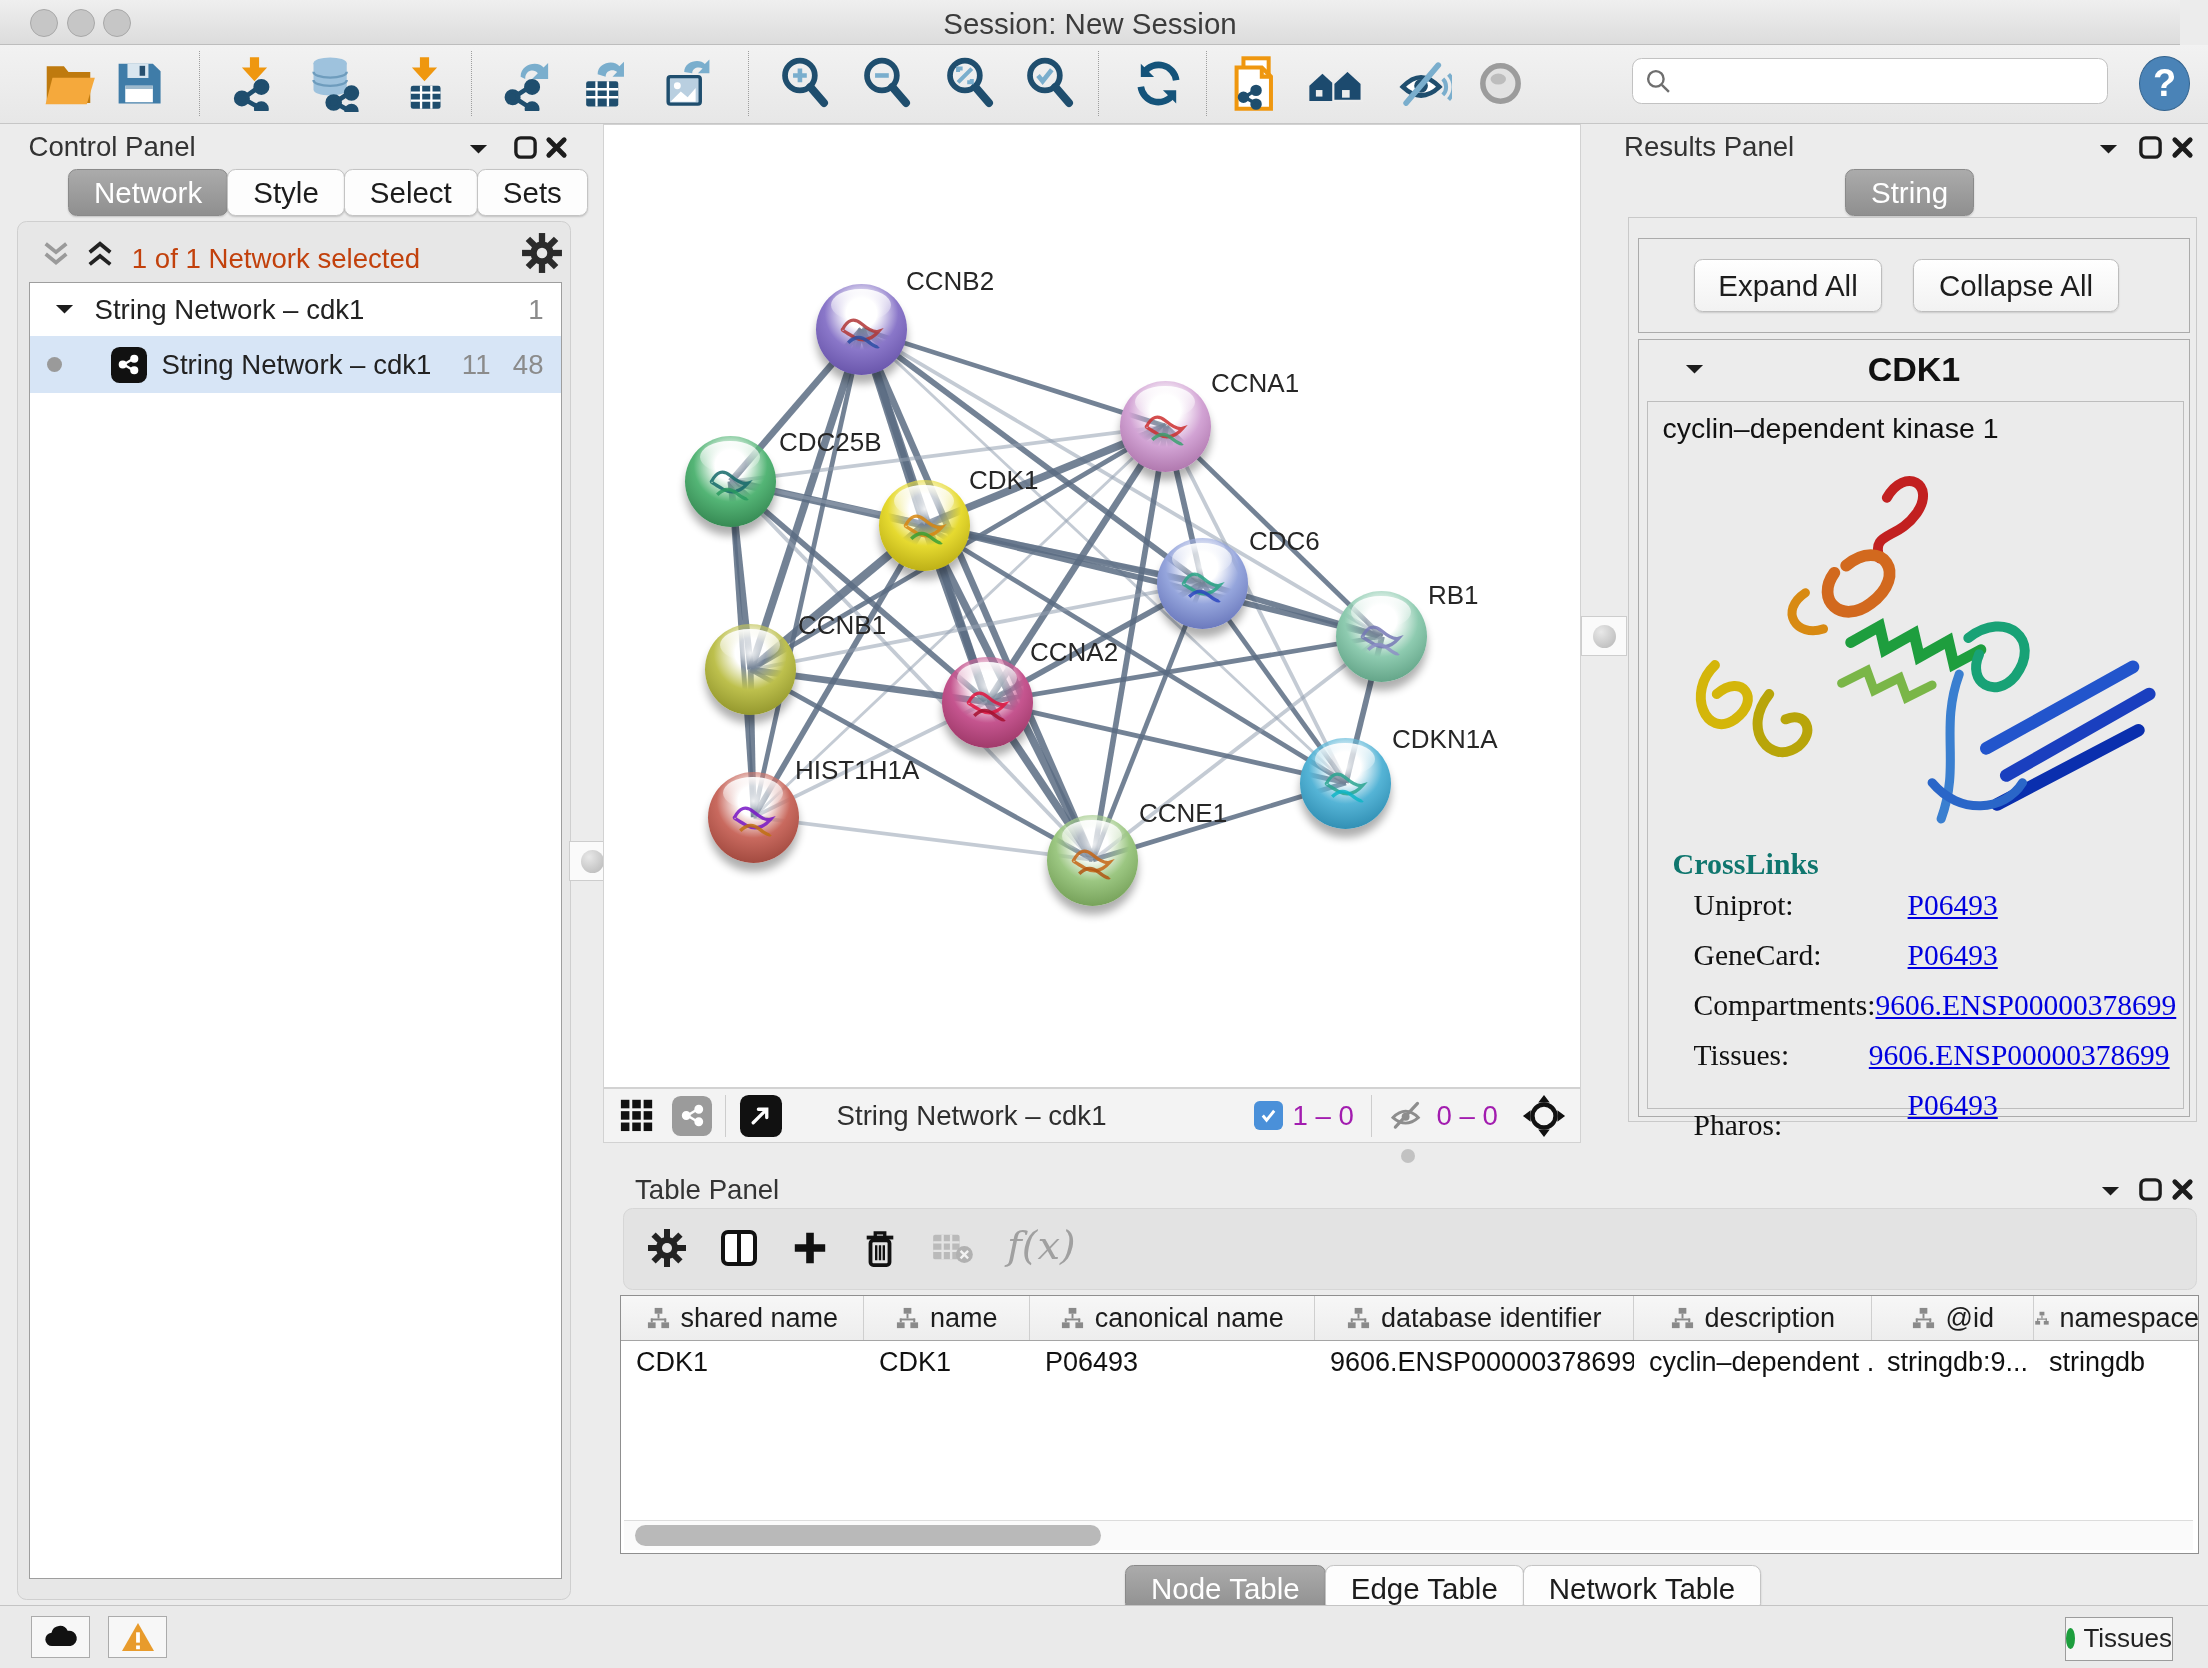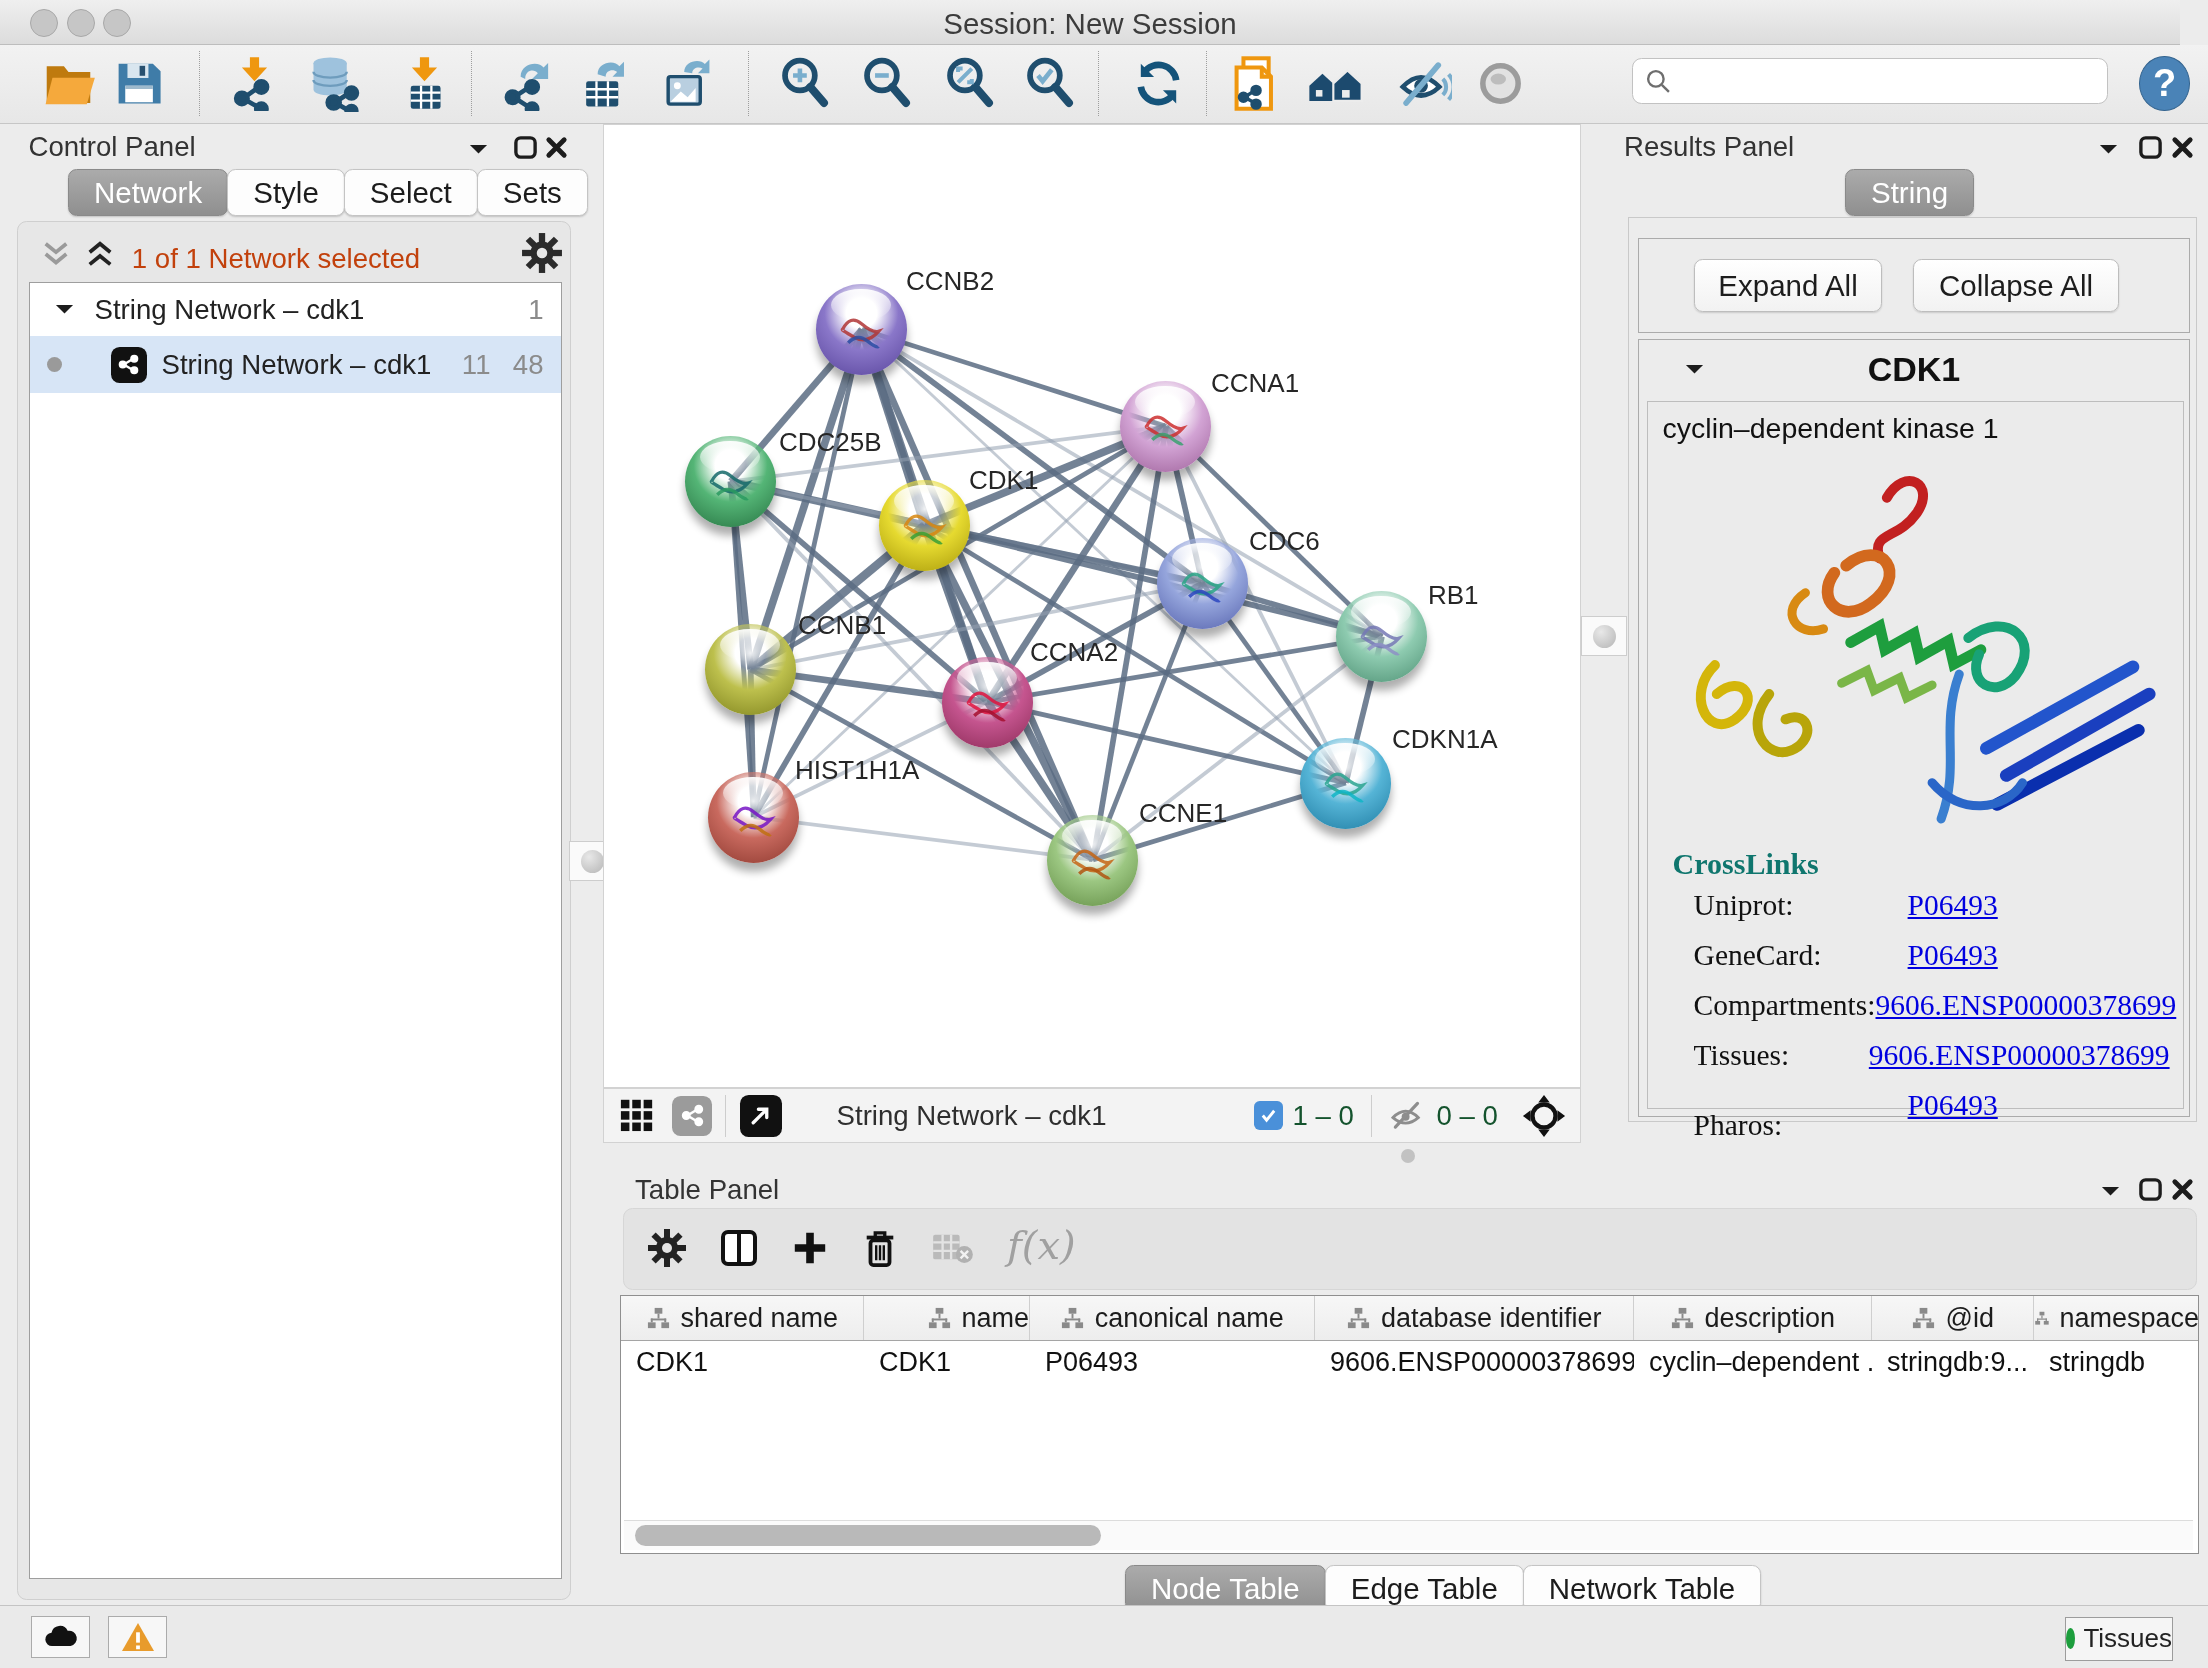--- a/index.html
+++ b/index.html
@@ -40,21 +40,21 @@
   .canvas{position:absolute;left:603px;top:124px;width:978px;height:964px;background:#fff;
           border:1px solid #d2d2d2;box-sizing:border-box;overflow:hidden;}
   .node{position:absolute;width:91px;height:91px;border-radius:50%;box-shadow:0 8.6px 8.6px rgba(0,0,0,.32);}
   .node::before{content:"";position:absolute;left:16%;top:5%;width:66%;height:36%;border-radius:50%;
                 background:linear-gradient(rgba(255,255,255,.95),rgba(255,255,255,.04));}
   .node-label{position:absolute;font-size:26px;color:#262626;white-space:nowrap;}
   .navbar{position:absolute;left:603px;top:1088px;width:978px;height:55px;background:#f3f3f3;
           border:1px solid #d2d2d2;box-sizing:border-box;display:flex;align-items:center;}
   .nav-sep{height:42px;border-left:1px solid #cdcdcd;margin:0 13.3px;}
   .nav-title{font-size:27.6px;color:#2e2e2e;}
-  .gray-num{font-size:27.6px;color:#14532d;}
+  .gray-num{font-size:27.6px;color:#a21caf;}
   .strip{position:absolute;left:603px;top:1143px;width:978px;height:25px;background:#ececec;}
   .handle-box{position:absolute;width:44px;height:38px;background:#fafafa;border:1px solid #cdcdcd;
               display:flex;align-items:center;justify-content:center;}
   .handle-dot{width:23px;height:23px;border-radius:50%;background:radial-gradient(circle at 35% 30%,#e8e8e8,#b5b5b5);}
   
   .rp-box{position:absolute;background:#ececec;border:1.9px solid #ababab;box-sizing:border-box;}
   .btn{background:linear-gradient(#ffffff,#f2f2f2);border:1px solid #bdbdbd;border-radius:8.6px;
        font-size:29.5px;color:#1d1d1d;display:flex;align-items:center;justify-content:center;box-shadow:0 1px 1.9px rgba(0,0,0,.15);}
   .gene-title{font-size:34px;font-weight:bold;color:#111;}
   .serif{font-family:"Liberation Serif",serif;}
@@ -658,21 +658,21 @@
               <rect x="9" y="2" width="8" height="6"></rect>
               <rect x="2" y="17" width="8" height="6"></rect>
               <rect x="16" y="17" width="8" height="6"></rect>
               <path d="M12 8h2v5h-2z"></path>
               <path d="M5 13h16v2H5z"></path>
               <path d="M5 13h2v4H5zM19 13h2v4h-2z"></path>
             </g>
           </svg>
           <span>shared name</span>
         </div>
-        <div class="th" style="width: 166px; justify-content: flex-end;">
+        <div class="th" style="width: 166px;">
           <svg width="25" height="25" viewBox="0 0 26 26">
             <g fill="#8a8a8a">
               <rect x="9" y="2" width="8" height="6"></rect>
               <rect x="2" y="17" width="8" height="6"></rect>
               <rect x="16" y="17" width="8" height="6"></rect>
               <path d="M12 8h2v5h-2z"></path>
               <path d="M5 13h16v2H5z"></path>
               <path d="M5 13h2v4H5zM19 13h2v4h-2z"></path>
             </g>
           </svg>

